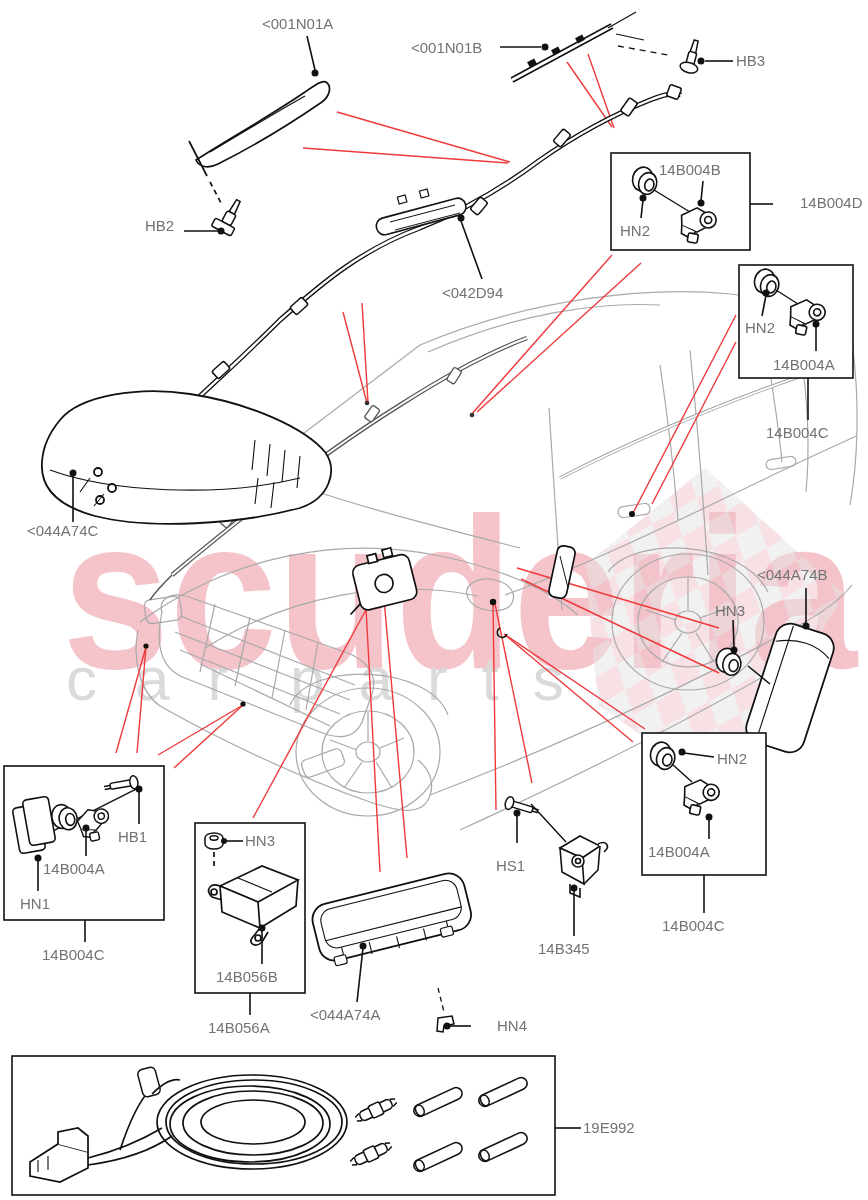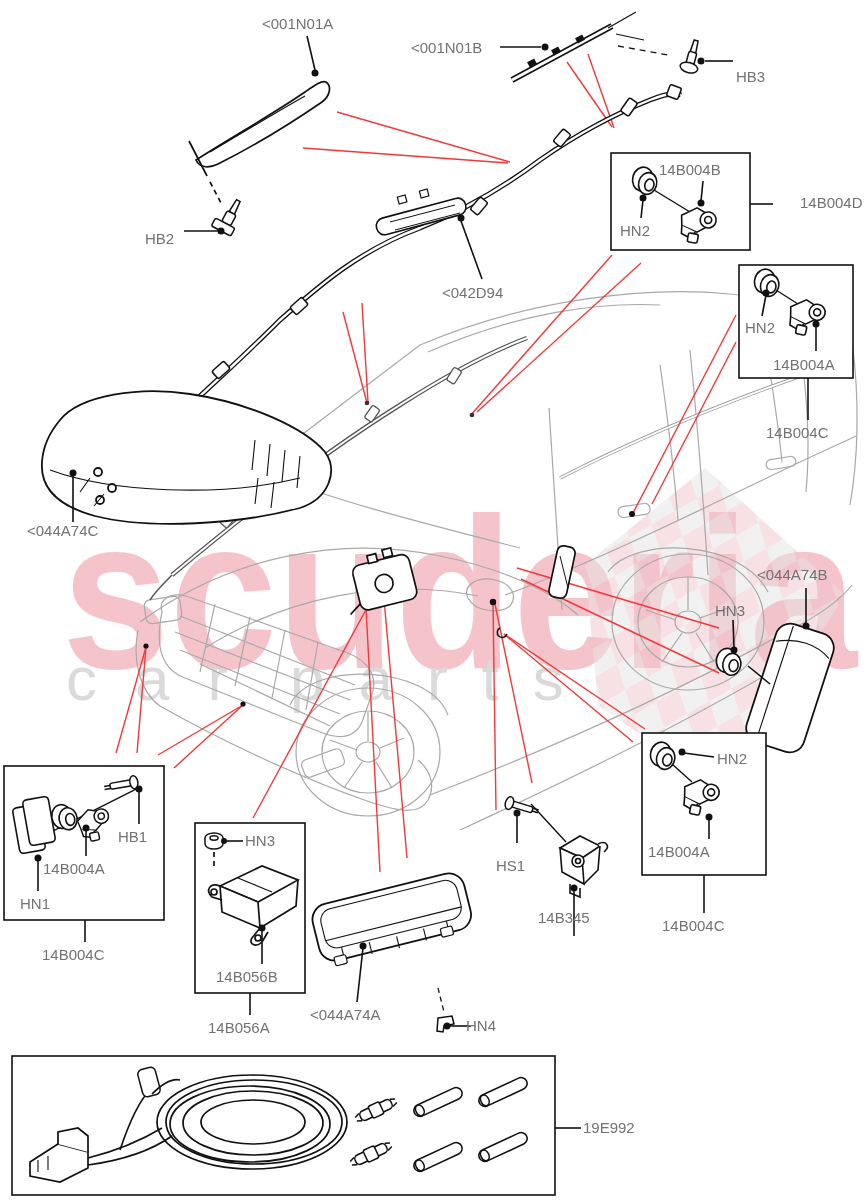--- a/index.html
+++ b/index.html
@@ -373,22 +373,22 @@
     <circle cx="146" cy="646" r="2.6"></circle>
     <circle cx="243" cy="704" r="2.6"></circle>
     <circle cx="632" cy="514" r="3"></circle>
     <circle cx="367" cy="403" r="2.3" fill="#333"></circle>
     <circle cx="472" cy="415" r="2.3" fill="#333"></circle>
   </g>
 </svg>
 
 <div class="lbl" style="left:262px;top:13px">&lt;001N01A</div>
 <div class="lbl" style="left:411px;top:37px">&lt;001N01B</div>
-<div class="lbl" style="left:736px;top:66px">HB3</div>
-<div class="lbl" style="left:145px;top:228px">HB2</div>
+<div class="lbl" style="left:736px;top:50px">HB3</div>
+<div class="lbl" style="left:145px;top:215px">HB2</div>
 <div class="lbl" style="left:659px;top:159px">14B004B</div>
 <div class="lbl" style="left:620px;top:220px">HN2</div>
 <div class="lbl" style="left:800px;top:192px">14B004D</div>
 <div class="lbl" style="left:442px;top:282px">&lt;042D94</div>
 <div class="lbl" style="left:745px;top:317px">HN2</div>
 <div class="lbl" style="left:773px;top:354px">14B004A</div>
 <div class="lbl" style="left:766px;top:422px">14B004C</div>
 <div class="lbl" style="left:27px;top:520px">&lt;044A74C</div>
 <div class="lbl" style="left:757px;top:564px">&lt;044A74B</div>
 <div class="lbl" style="left:715px;top:600px">HN3</div>
@@ -396,18 +396,18 @@
 <div class="lbl" style="left:648px;top:841px">14B004A</div>
 <div class="lbl" style="left:662px;top:915px">14B004C</div>
 <div class="lbl" style="left:118px;top:826px">HB1</div>
 <div class="lbl" style="left:43px;top:858px">14B004A</div>
 <div class="lbl" style="left:20px;top:893px">HN1</div>
 <div class="lbl" style="left:42px;top:944px">14B004C</div>
 <div class="lbl" style="left:245px;top:830px">HN3</div>
 <div class="lbl" style="left:216px;top:966px">14B056B</div>
 <div class="lbl" style="left:208px;top:1017px">14B056A</div>
 <div class="lbl" style="left:310px;top:1004px">&lt;044A74A</div>
-<div class="lbl" style="left:466px;top:1015px">HN4</div>
+<div class="lbl" style="left:497px;top:1015px">HN4</div>
 <div class="lbl" style="left:496px;top:855px">HS1</div>
-<div class="lbl" style="left:538px;top:907px">14B345</div>
+<div class="lbl" style="left:538px;top:938px">14B345</div>
 <div class="lbl" style="left:583px;top:1117px">19E992</div>
 
 </div>
 
 </body></html>

